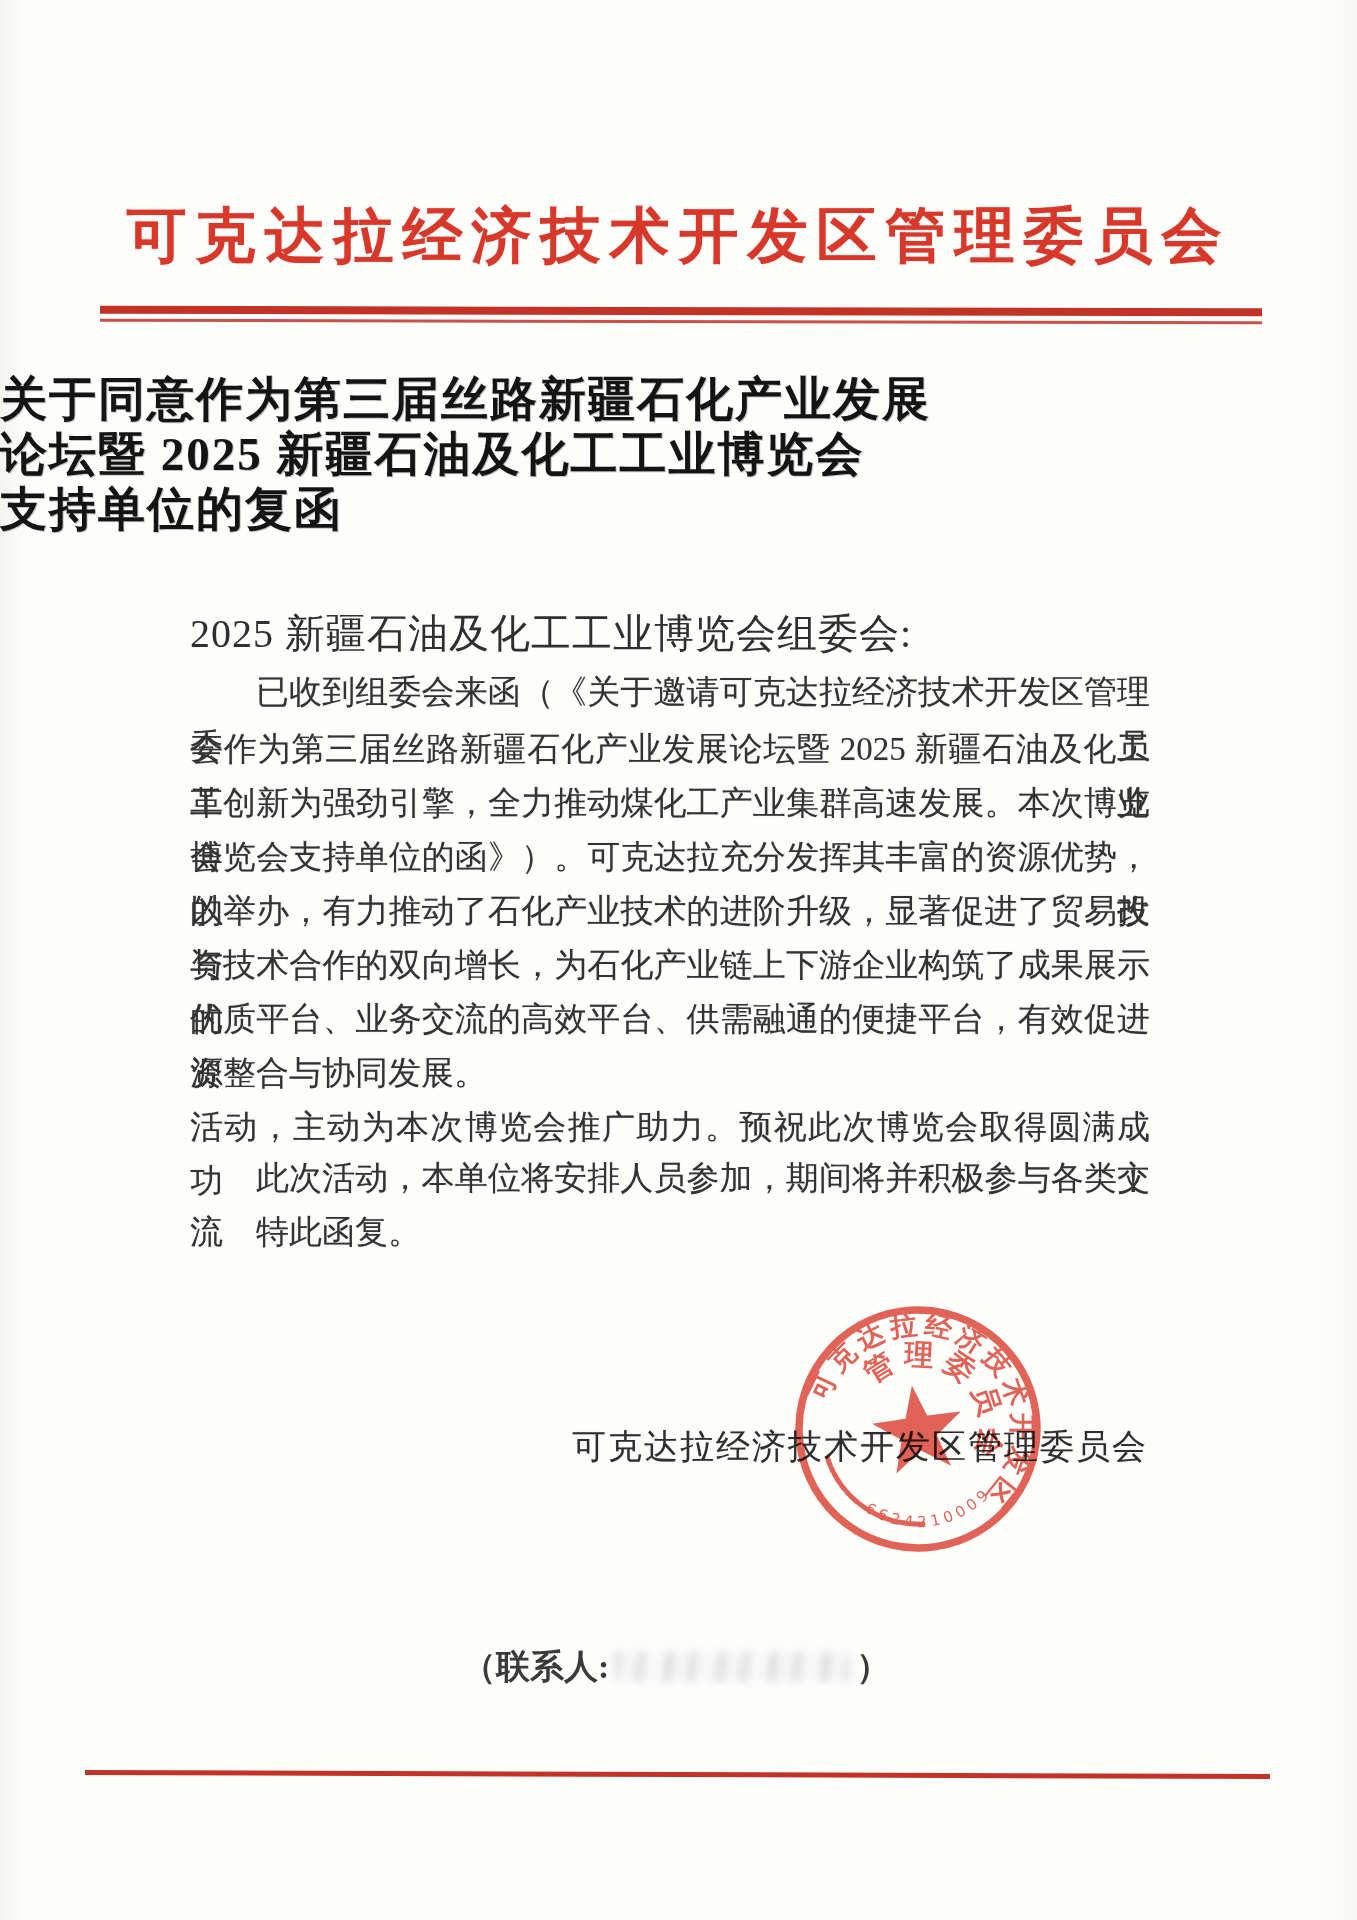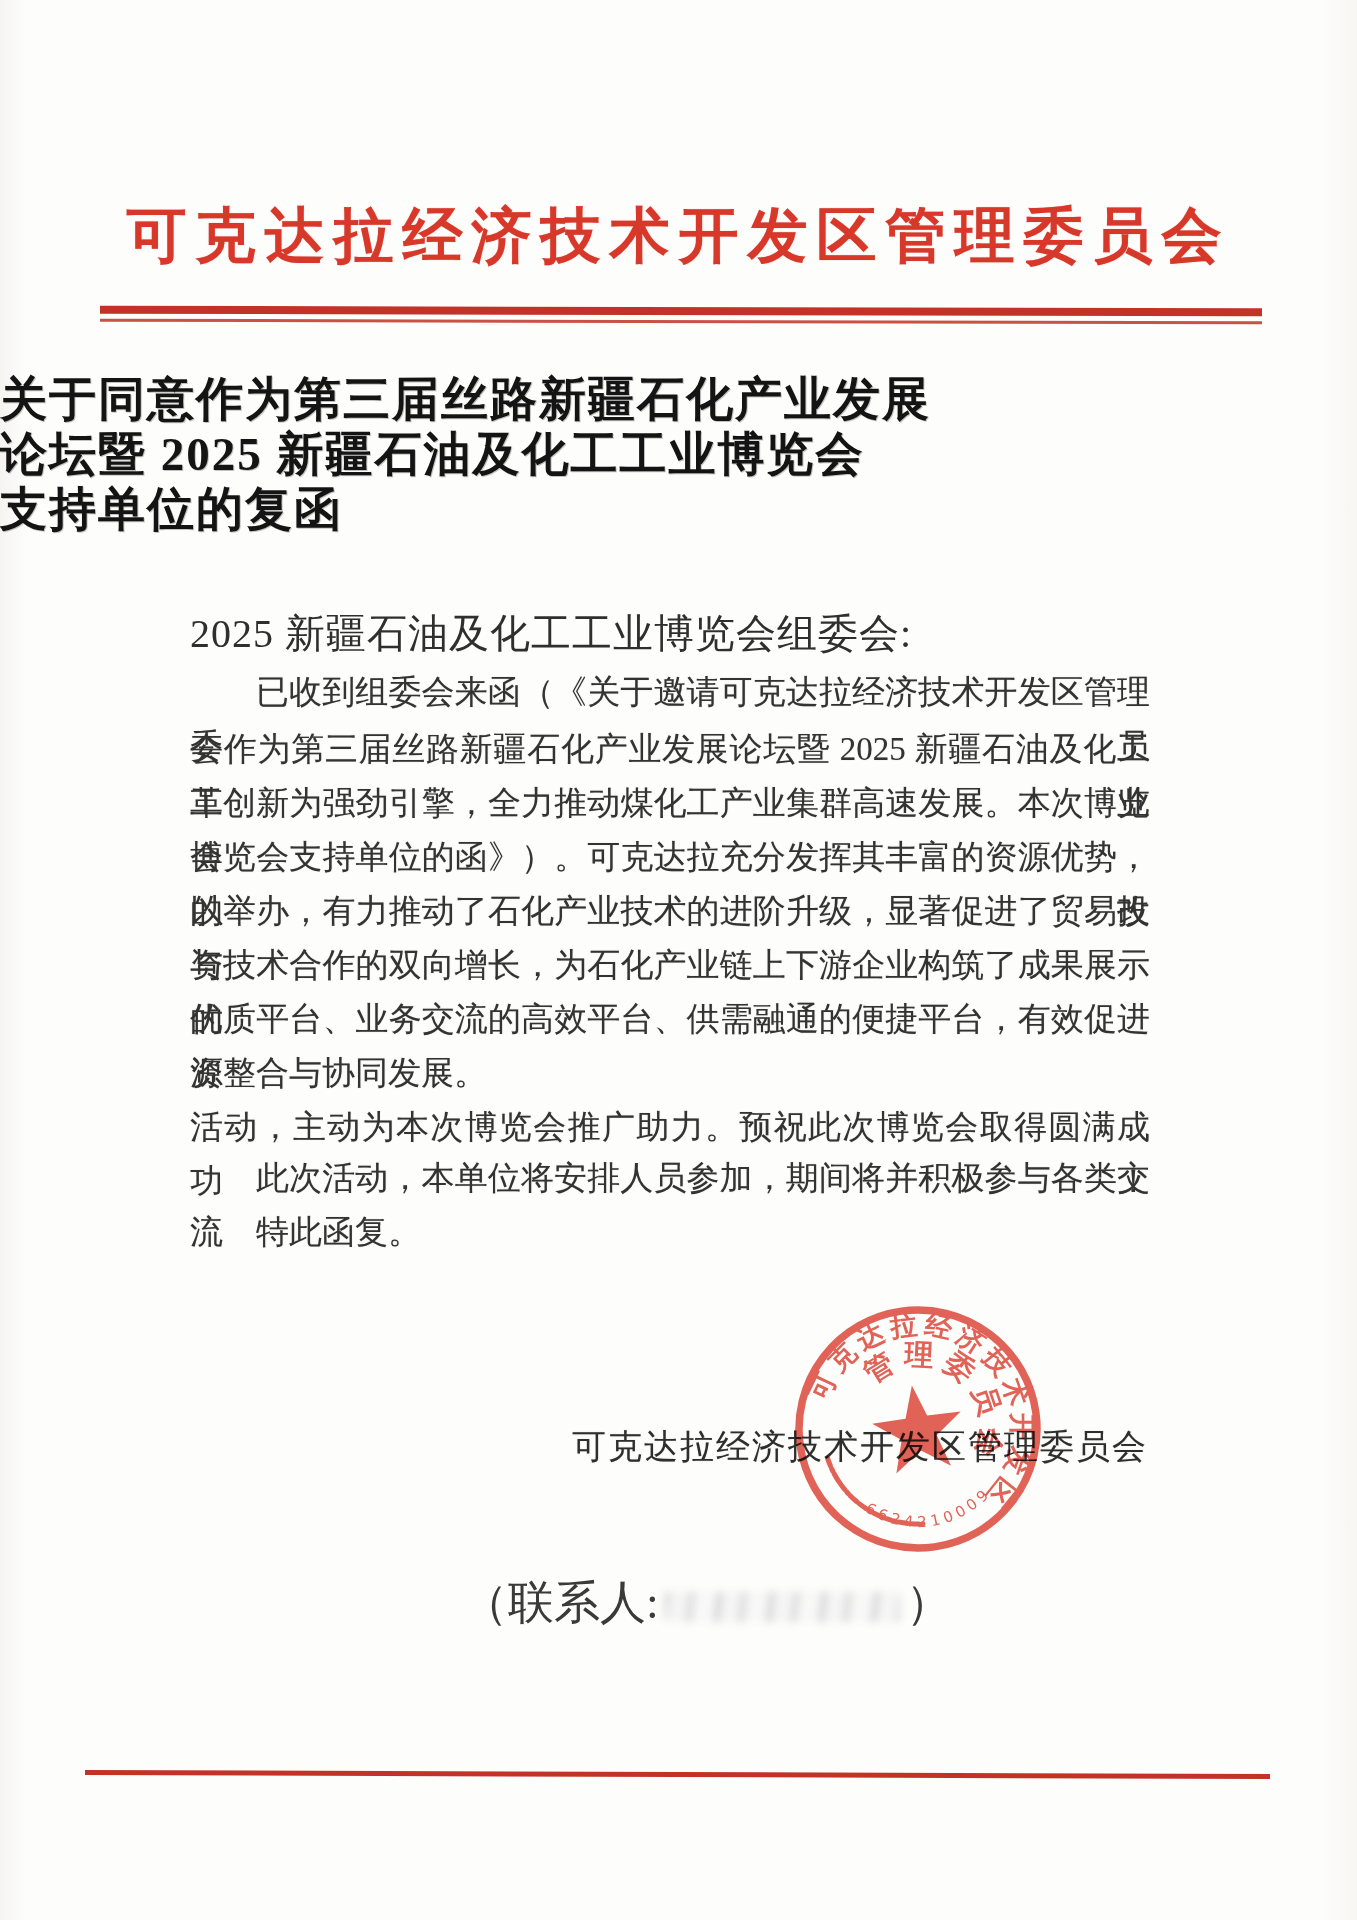--- a/index.html
+++ b/index.html
@@ -45,22 +45,22 @@
   .signature {
     position:absolute; top:1424px; right:209px;
     font-size:34px; letter-spacing:2px; color:#2e2e2e; white-space:nowrap;
     text-shadow:0 0 1px rgba(60,60,60,.3);
   }
   .date {
     position:absolute; top:1478px; left:766px;
     font-size:33px; letter-spacing:4px; word-spacing:7px; color:#2e2e2e; white-space:nowrap;
   }
   .contact {
-    position:absolute; top:1572px; left:462px;
-    font-size:46px; color:#3a3a3a; white-space:nowrap;
+    position:absolute; top:1644px; left:462px;
+    font-size:34px; color:#3a3a3a; white-space:nowrap;font-weight:bold;
   }
   .redacted {
     display:inline-block; width:235px; height:30px; margin:0 6px;
     vertical-align:-4px; border-radius:4px;
     background:
       repeating-linear-gradient(97deg,
         rgba(90,90,100,.38) 0 5px, rgba(120,120,130,.08) 5px 24px,
         rgba(90,90,100,.30) 24px 30px, rgba(120,120,130,.05) 30px 52px);
     filter:blur(4px); opacity:.75;
   }

